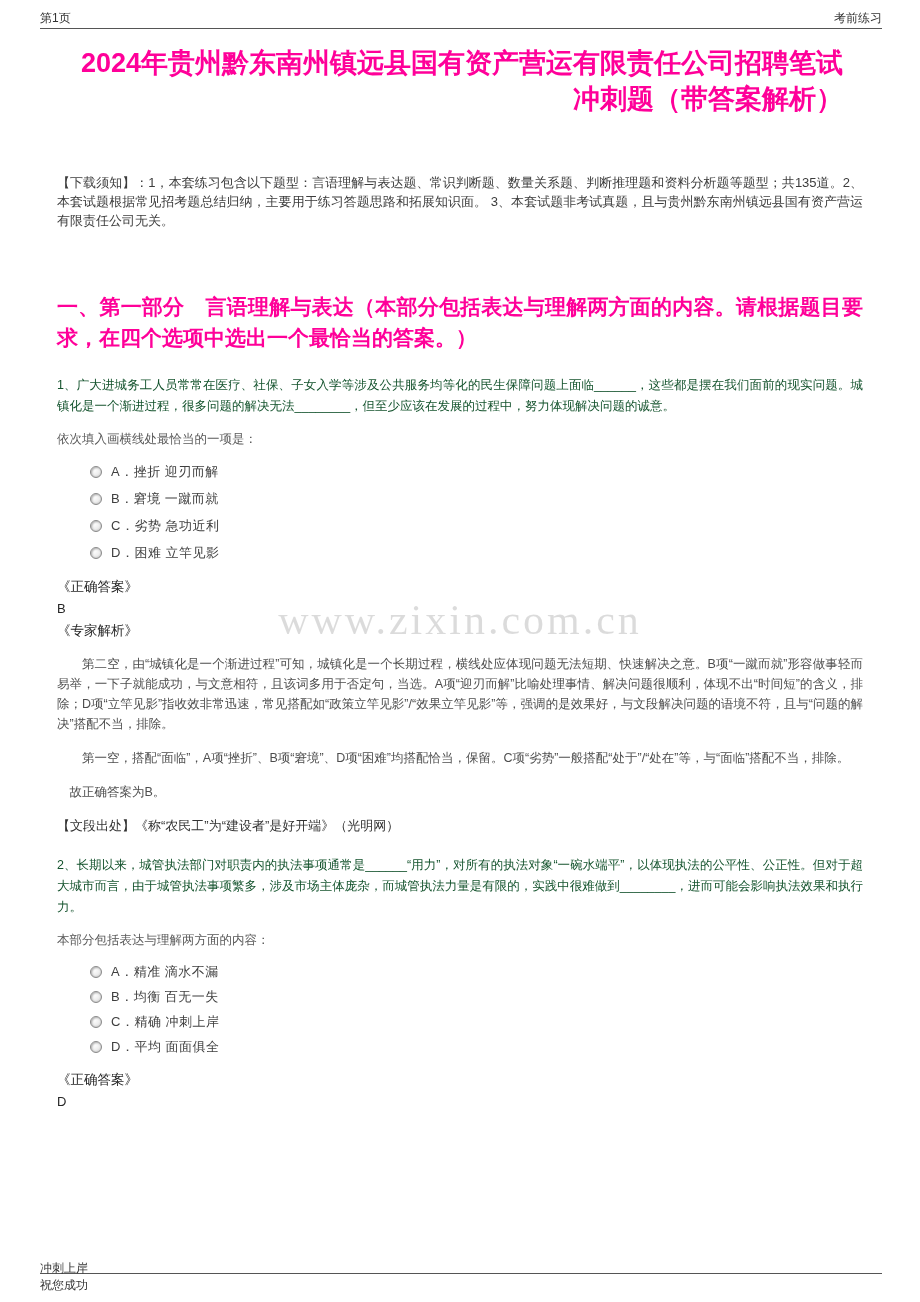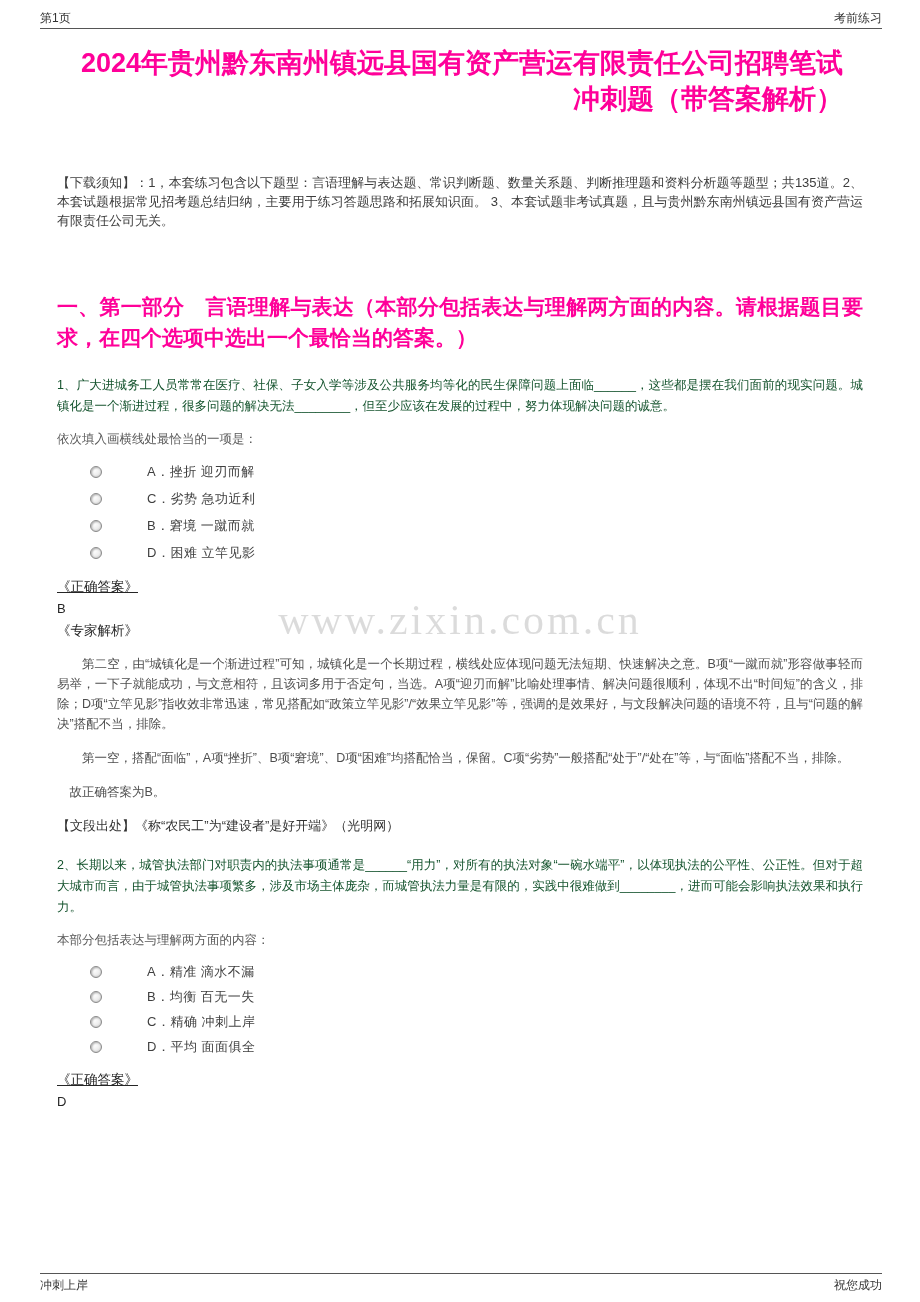--- a/index.html
+++ b/index.html
@@ -63,35 +63,34 @@
     font-size: 12.5px;
     color: #595959;
   }
 
   .options { margin-top: 10px; }
   .option {
     display: flex; align-items: center;
     height: 27px;
     margin-left: 33px;
     cursor: default;
-    gap: 36px;
   }
   .options.tight .option { height: 25px; }
   .radio {
     width: 12px; height: 12px;
     border-radius: 50%;
     border: 1px solid #8a8a8a;
     background: radial-gradient(circle at 35% 30%, #ffffff 0%, #ededed 55%, #b5b5b5 100%);
     box-shadow: inset 1px 1px 2px rgba(0,0,0,0.28);
     flex: 0 0 auto;
     margin-right: 9px;
   }
   .opt-label { font-size: 13px; color: #3f3f3f; letter-spacing: 0.5px; }
 
-  .answer-label { margin-top: 12px; font-size: 13.5px; color: #262626; text-decoration: underline; }
+  .answer-label { margin-top: 12px; font-size: 13.5px; color: #262626; }
   .answer-value { margin-top: 5px; font-size: 13px; color: #262626; }
   .analysis-label { margin-top: 6px; font-size: 13.5px; color: #262626; }
 
   .analysis-p {
     margin-top: 14px;
     font-size: 12.5px;
     line-height: 1.6;
     color: #4d4d4d;
     text-align: justify;
     text-indent: 2em;
@@ -110,23 +109,23 @@
     white-space: nowrap;
     pointer-events: none;
     font-family: "Liberation Serif", "DejaVu Serif", serif;
   }
 
   .footer-rule {
     position: absolute; left: 40px; right: 38px; bottom: 28px;
     border-top: 1px solid #555;
   }
   .footer {
-    position: absolute; left: 40px; right: 38px; bottom: 8px;
+    position: absolute; left: 40px; right: 28px; bottom: 8px;
     display: flex; justify-content: space-between;
-    font-size: 12px; color: #333;
+    font-size: 12px; color: #333; flex-direction: column;
   }
 </style>
 </head>
 <body>
 
 <div class="page">
 
   <div class="header">
     <span>第1页</span>
     <span>考前练习</span>
@@ -145,25 +144,25 @@
       <div class="stem">1、广大进城务工人员常常在医疗、社保、子女入学等涉及公共服务均等化的民生保障问题上面临______，这些都是摆在我们面前的现实问题。城镇化是一个渐进过程，很多问题的解决无法________，但至少应该在发展的过程中，努力体现解决问题的诚意。</div>
       <div class="prompt">依次填入画横线处最恰当的一项是：</div>
 
       <div class="options">
         <div class="option">
           <span class="radio"></span>
           <span class="opt-label">A．挫折 迎刃而解</span>
         </div>
         <div class="option">
           <span class="radio"></span>
+          <span class="opt-label">B．窘境 一蹴而就</span>
+        </div>
+        <div class="option">
+          <span class="radio"></span>
           <span class="opt-label">C．劣势 急功近利</span>
-        </div>
-        <div class="option">
-          <span class="radio"></span>
-          <span class="opt-label">B．窘境 一蹴而就</span>
         </div>
         <div class="option">
           <span class="radio"></span>
           <span class="opt-label">D．困难 立竿见影</span>
         </div>
       </div>
 
       <div class="answer-label">《正确答案》</div>
       <div class="answer-value">B</div>
       <div class="analysis-label">《专家解析》</div>

